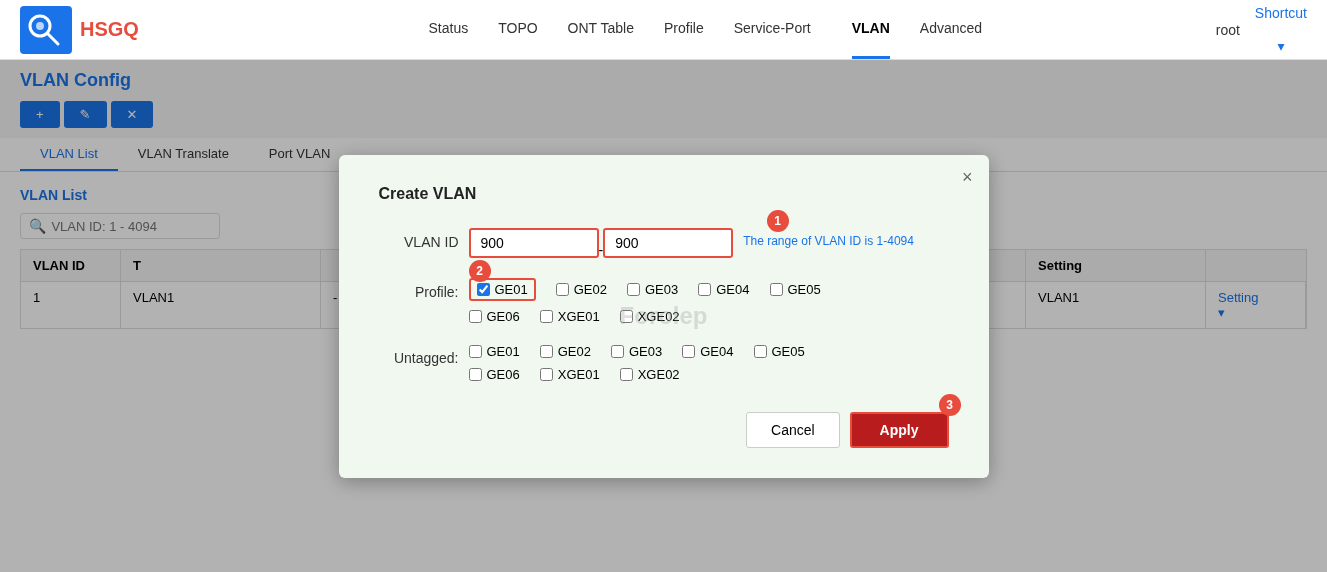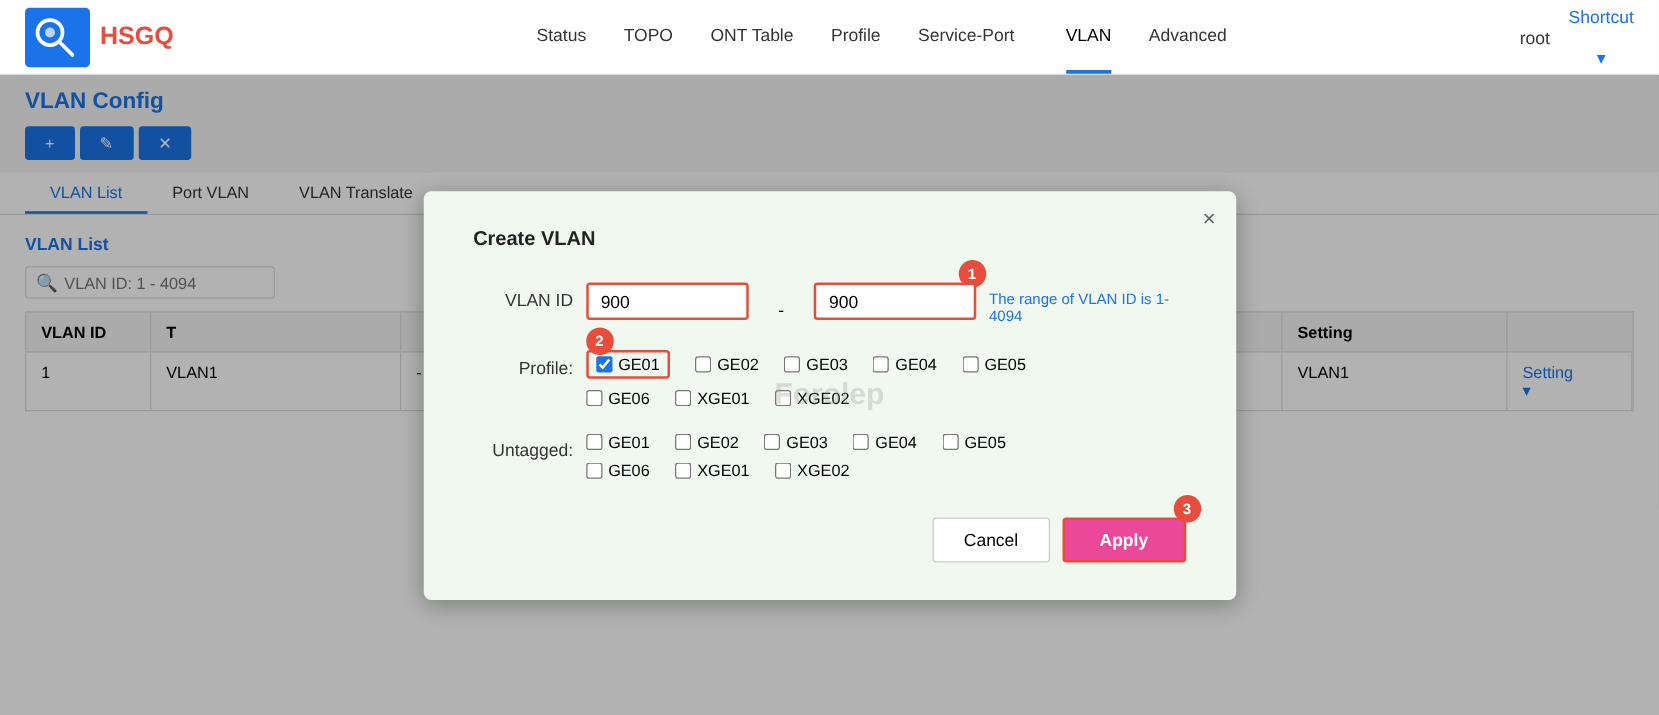--- a/index.html
+++ b/index.html
@@ -36,21 +36,21 @@
     .nav-item {
       cursor: pointer;
       color: #333;
       font-size: 14px;
       padding: 20px 0;
       border-bottom: 3px solid transparent;
       text-decoration: none;
     }
     .nav-item.active {
       color: #000;
-      font-weight: normal;
+      font-weight: bold;
       border-bottom: 3px solid #1a73e8;
       margin-left: 11px;
     }
     .nav-right {
       display: flex;
       align-items: center;
       gap: 15px;
       margin-left: auto;
     }
     .nav-right .root { color: #333; }
@@ -207,21 +207,21 @@
       width: 80px;
       text-align: right;
       padding-top: 6px;
       font-size: 14px;
       color: #333;
       flex-shrink: 0;
     }
     .vlan-id-inputs {
       display: flex;
       align-items: flex-end;
-      gap: 24px;
+      gap: 0;
     }
     .vlan-id-input {
       border: 2px solid #e74c3c;
       border-radius: 3px;
       padding: 5px 10px;
       width: 130px;
       font-size: 14px;
       outline: none;
     }
     .vlan-range-hint {
@@ -271,21 +271,21 @@
     .btn-cancel {
       padding: 8px 24px;
       background: #fff;
       border: 1px solid #ccc;
       border-radius: 3px;
       cursor: pointer;
       font-size: 14px;
     }
     .btn-apply {
       padding: 8px 28px;
-      background: #ec4899;
+      background: #b91c1c;
       color: #fff;
       border: 2px solid #e74c3c;
       border-radius: 3px;
       cursor: pointer;
       font-size: 14px;
       font-weight: bold;
     }
 
     
     .step-badge {
@@ -353,22 +353,22 @@
   <div class="page-header">
     <span class="page-title">VLAN Config</span>
   </div>
   <div class="tabs-row">
     <button class="tab-btn" style="background:#1a73e8">+</button>
     <button class="tab-btn" style="background:#1a73e8">✎</button>
     <button class="tab-btn" style="background:#1a73e8">✕</button>
   </div>
   <div class="sub-tabs">
     <div class="sub-tab active">VLAN List</div>
+    <div class="sub-tab">VLAN Translate</div>
     <div class="sub-tab">Port VLAN</div>
-    <div class="sub-tab">VLAN Translate</div>
   </div>
   <div class="vlan-section">
     <div class="vlan-section-title">VLAN List</div>
     <div class="search-bar">
       <span style="color:#999; margin-right:5px;">🔍</span>
       <input type="text" style="border: none; outline: none; font-size: 13px; color: rgb(153, 153, 153); width: 100%;" placeholder="VLAN ID: 1 - 4094">
     </div>
     <div class="table-header">
       <div>VLAN ID</div>
       <div>T</div>

